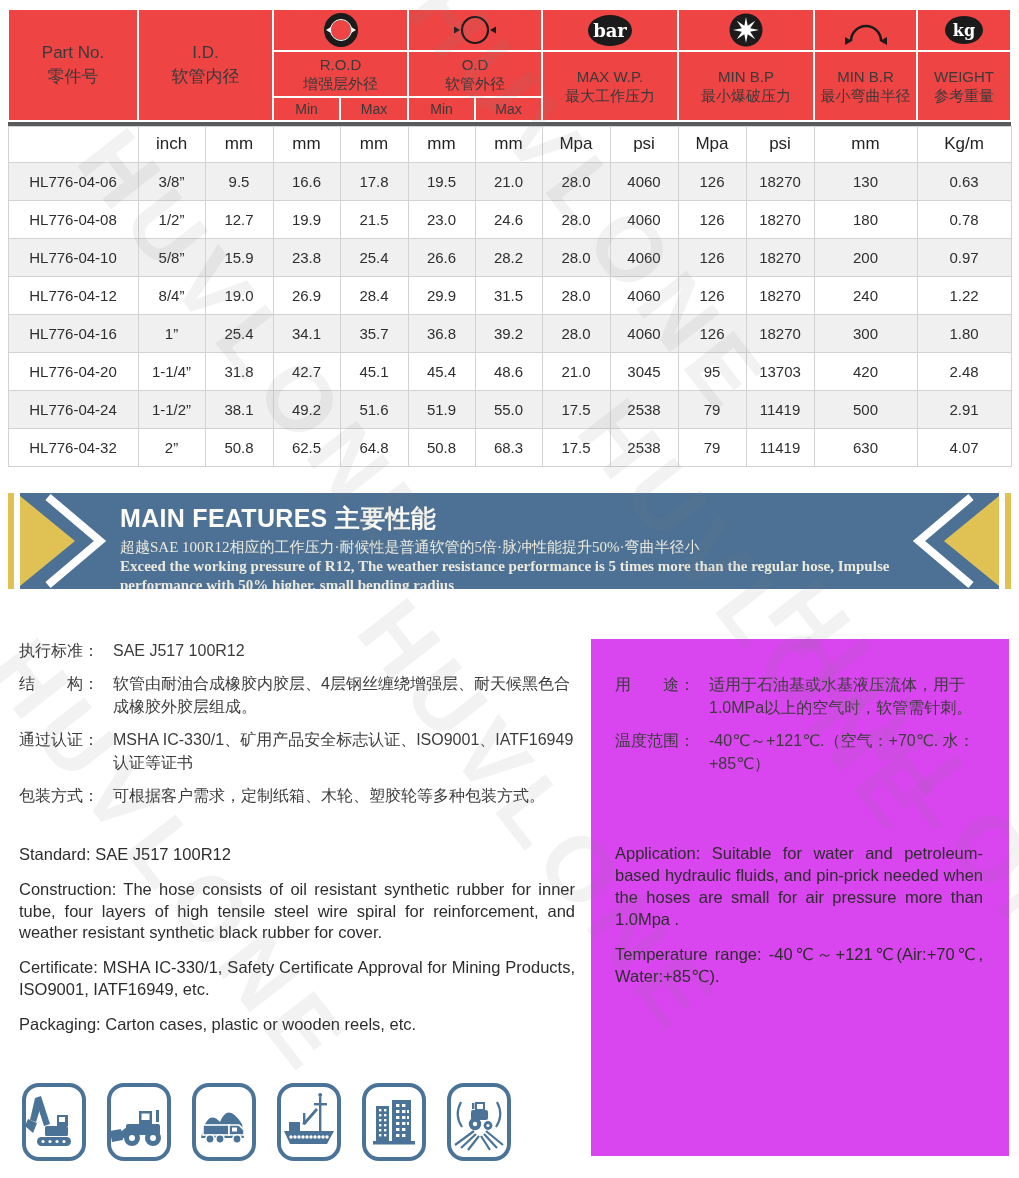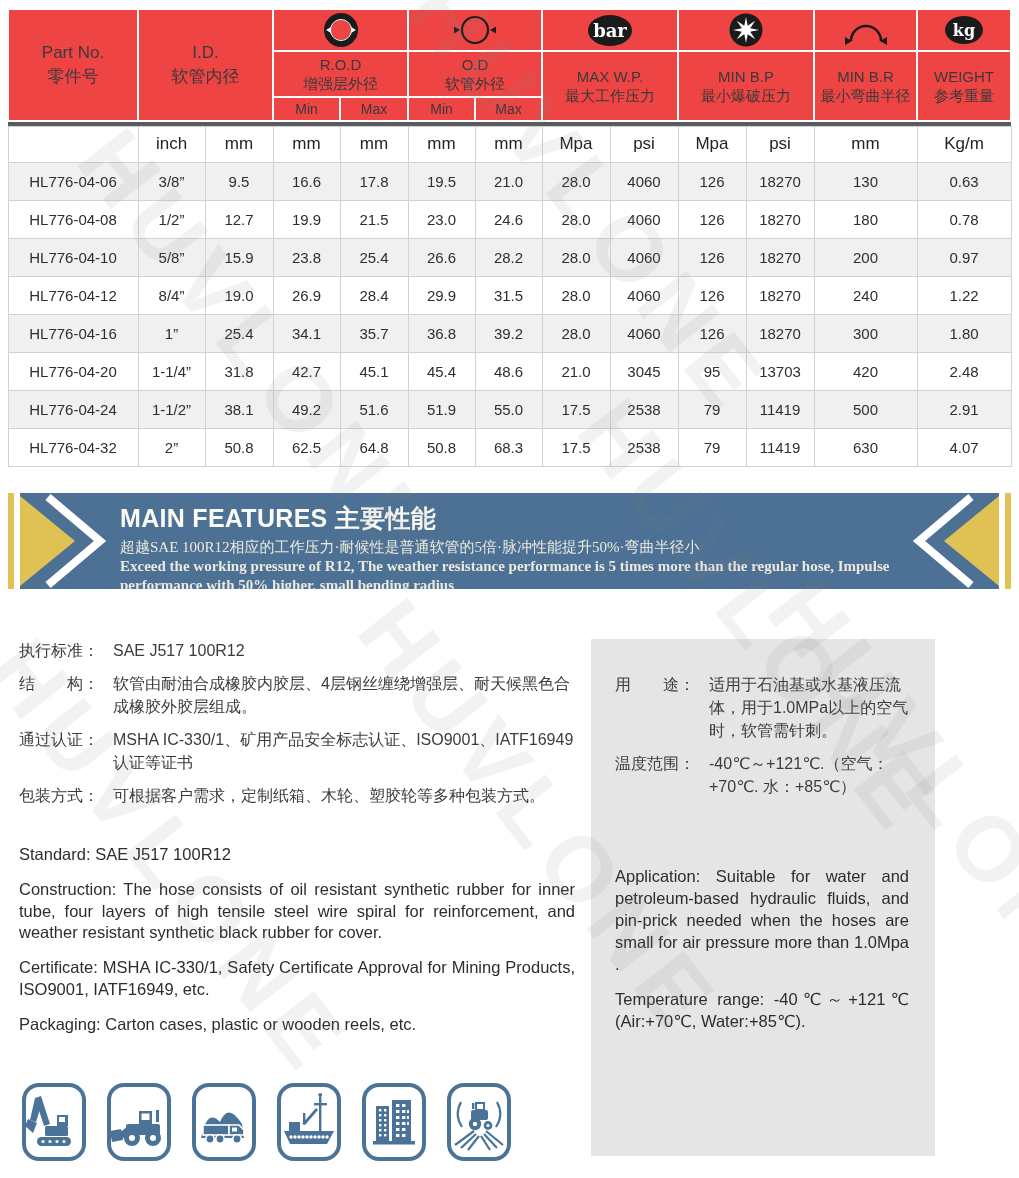--- a/index.html
+++ b/index.html
@@ -39,21 +39,21 @@
   .arrow.left{left:0}.arrow.right{right:0}
   .banner-text{position:relative;margin-left:100px;padding-top:9px}
   .banner-title{font-size:25px;font-weight:bold;color:#fbfaf4;letter-spacing:.3px}
   .banner-sub-zh{font-size:15px;color:#ebe9dc;margin-top:3px;font-family:'Liberation Serif','DejaVu Serif',serif}
   .banner-sub-en{font-size:15px;font-weight:bold;color:#ebe9dc;font-family:'Liberation Serif','DejaVu Serif',serif;
                  line-height:1.3;max-width:835px}
 
   
   .content{display:flex;margin:50px 9px 0;align-items:flex-start}
   .left-col{width:566px;padding-left:10px}
-  .right-col{width:344px;margin-left:16px;background:#e5e5e5;height:517px;padding:34px 26px 0 24px}
+  .right-col{width:418px;margin-left:16px;background:#d946ef;height:517px;padding:34px 26px 0 24px}
   .zh-item{display:flex;margin-bottom:10px;font-size:16px;line-height:1.45;color:#3c3c3c}
   .zh-label{flex:0 0 94px}
   .zh-text{flex:1}
   .en-block{margin-top:36px}
   .right-col .en-block{margin-top:68px}
   .en-para{font-size:16.5px;line-height:1.33;color:#2d2d2d;text-align:justify;margin-bottom:13px}
 
   
   .footer-icons{display:flex;gap:19px;margin:46px 0 0 2px}
   .app-icon{width:66px;height:80px;flex:0 0 auto}

